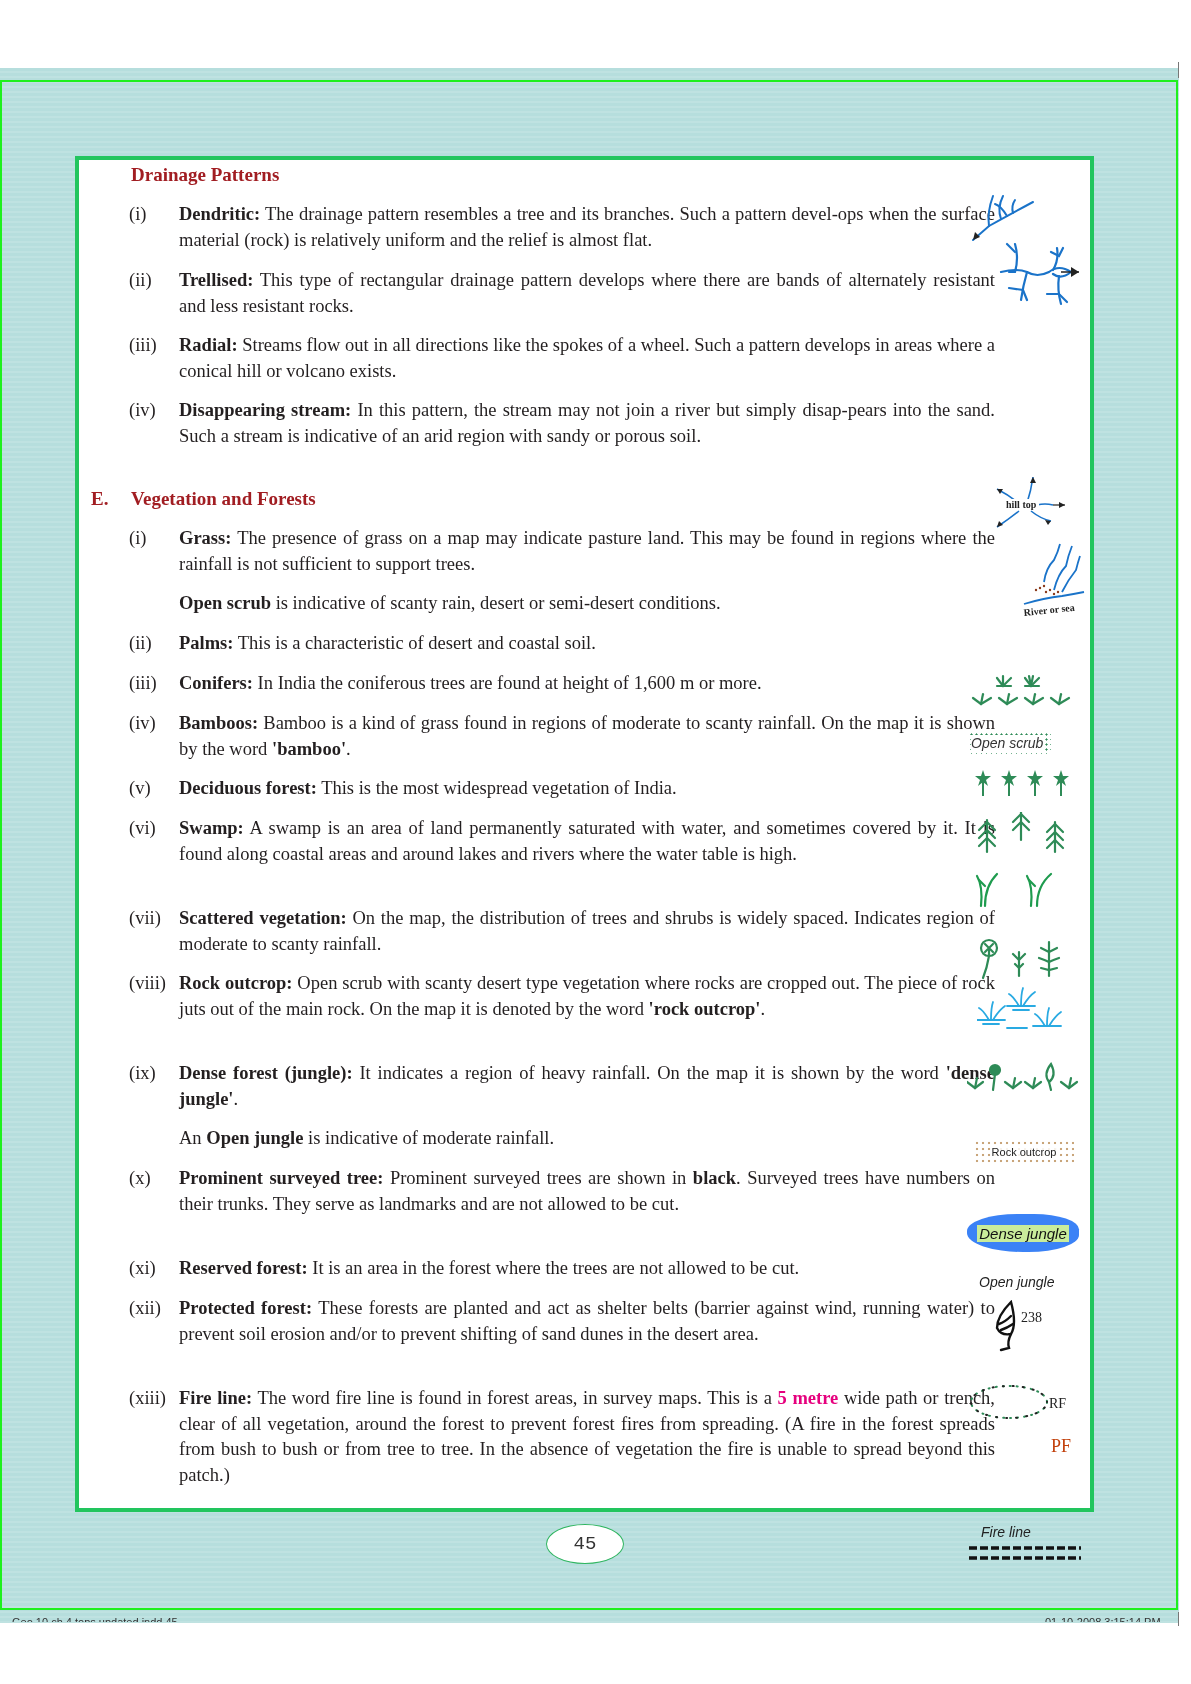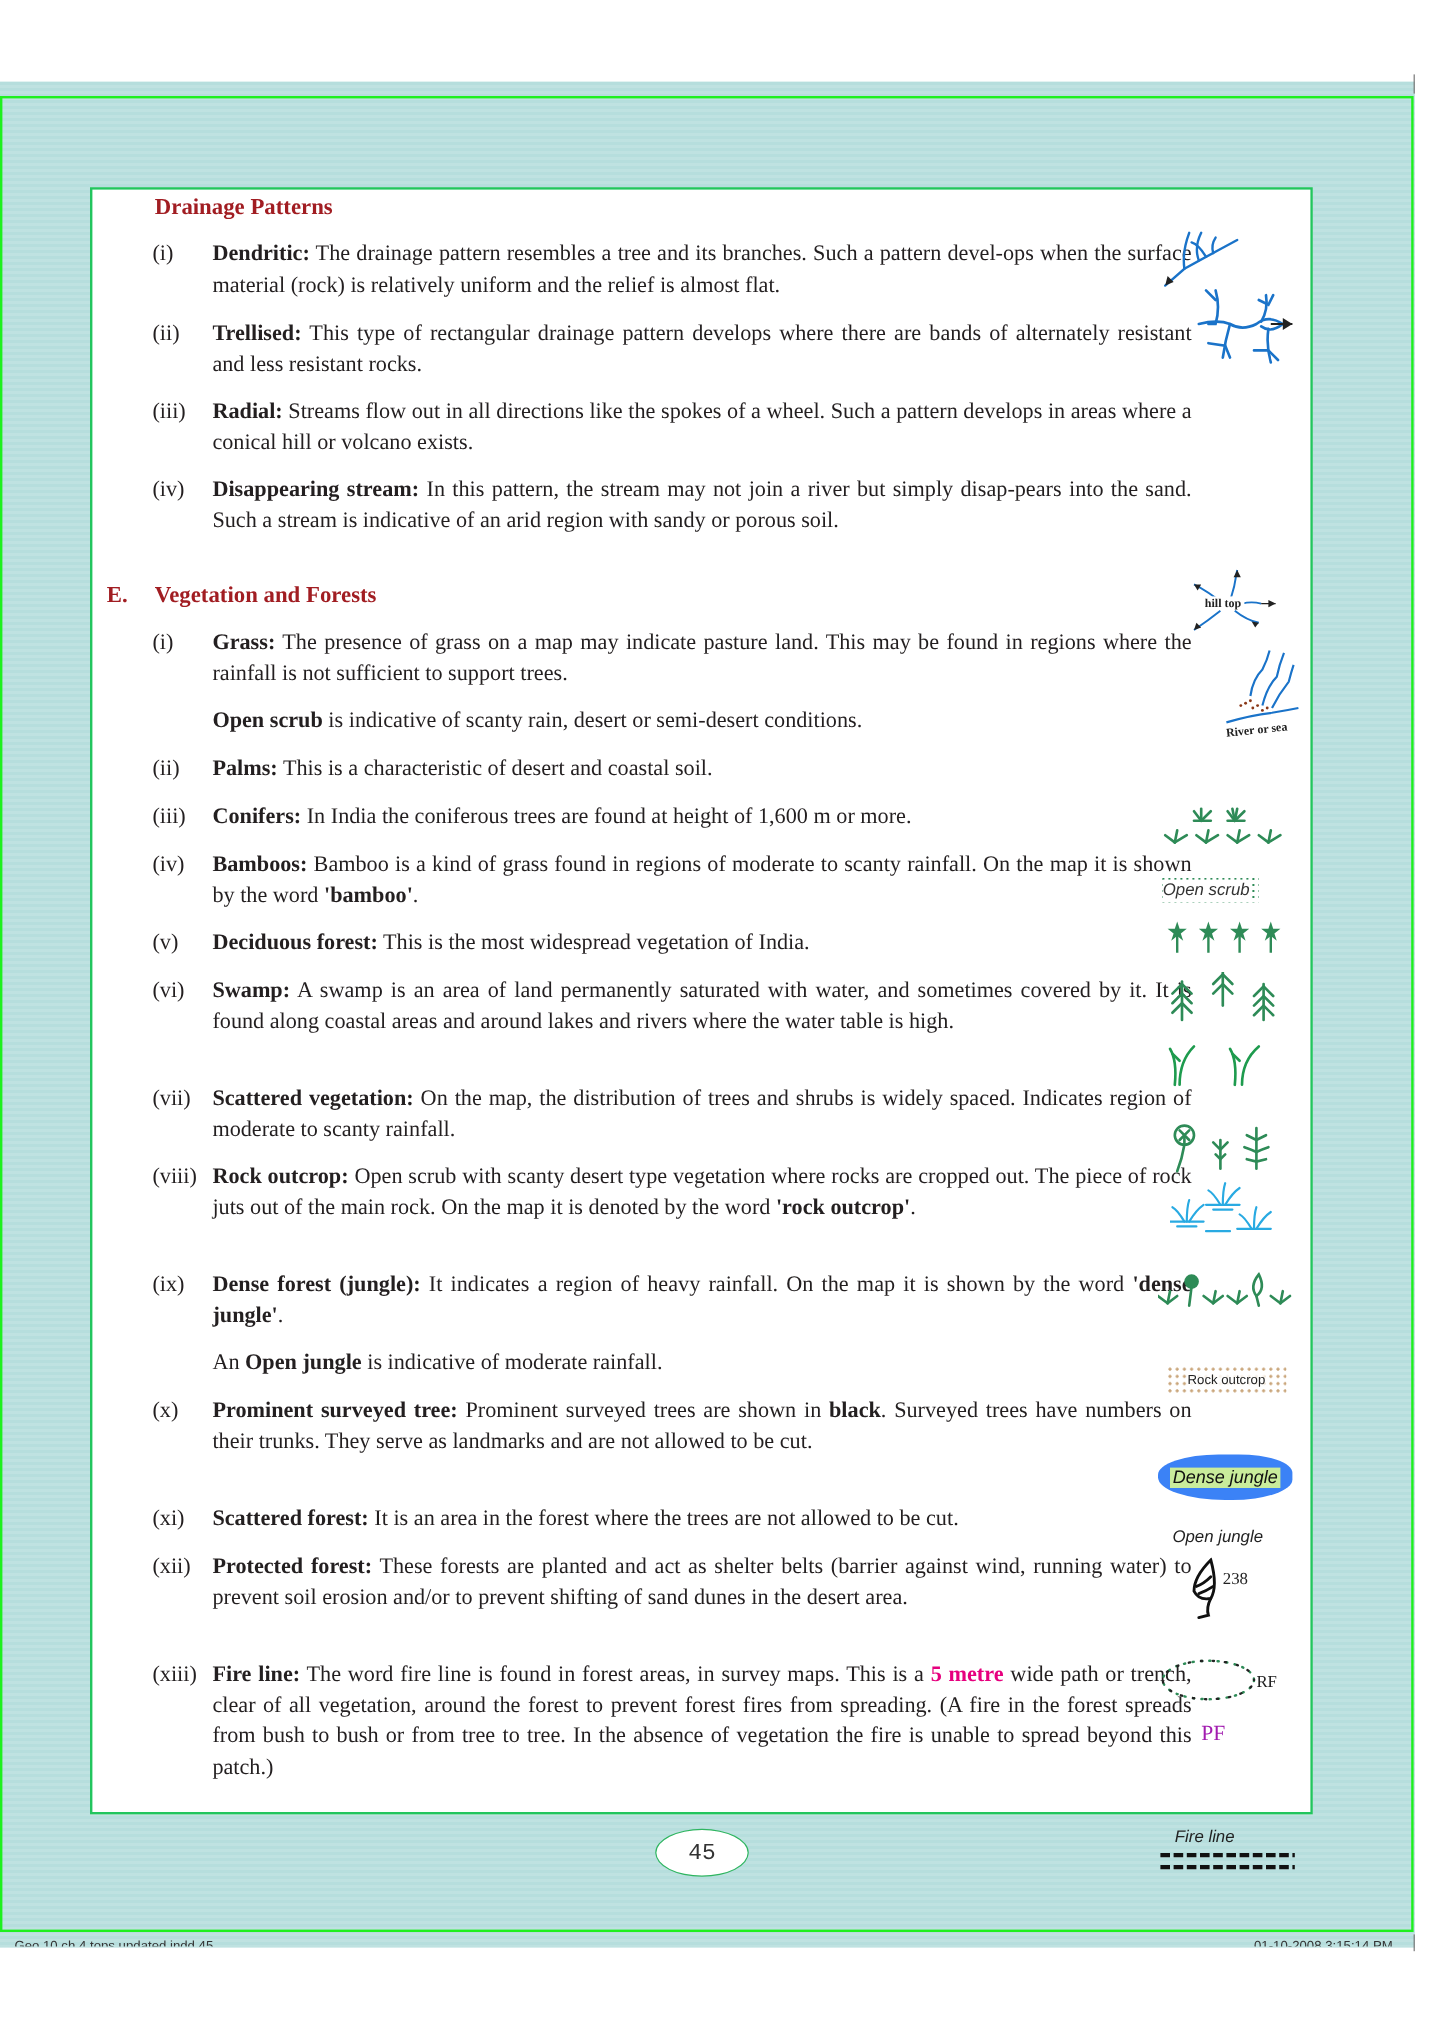--- a/index.html
+++ b/index.html
@@ -6,21 +6,21 @@
   body { width:1191px; height:1684px; background:#ffffff; position:relative; overflow:hidden;
          font-family:"Liberation Serif", serif; color:#231f20; }
   .bg { position:absolute; left:0; top:68px; width:1179px; height:1555px;
         background:
           repeating-linear-gradient(0deg, rgba(255,255,255,0.12) 0px, rgba(255,255,255,0.12) 2px, rgba(0,0,0,0) 2px, rgba(0,0,0,0) 5px),
           #b6dedd; }
   .slug-rule { position:absolute; left:1178px; top:62px; width:1px; height:16px; background:#777; }
   .slug-rule.b { top:1612px; height:14px; }
   .green-frame { position:absolute; left:0; top:80px; width:1174px; height:1526px; border:2px solid #1ef01e; }
   .panel { position:absolute; left:75px; top:156px; width:1019px; height:1356px; background:#fff;
-           border:2px solid #22c55e; box-sizing:border-box; }
+           border:4px solid #22c55e; box-sizing:border-box; }
   .h { position:absolute; color:#a11d22; font-weight:bold; font-size:19px; }
   .item { position:absolute; left:50px; width:866px; font-size:18.5px; line-height:25.5px; }
   .item .num { position:absolute; left:0; top:0; }
   .item .body { margin-left:50px; text-align:justify; }
   .item .body b { font-weight:bold; }
   .pink { color:#e6007e; font-weight:bold; }
   .sym { position:absolute; }
   .pagenum { position:absolute; left:546px; top:1524px; width:76px; height:38px; border:1.5px solid #2fb560;
              border-radius:50%; background:#fff; font-family:Liberation Mono, monospace; font-size:19px;
              display:flex; align-items:center; justify-content:center; color:#333; }
@@ -101,21 +101,21 @@
   </div>
   <div class="item" style="top:966px;">
     <div class="body"><span>An </span><b>Open jungle</b><span> is indicative of moderate rainfall.</span></div>
   </div>
   <div class="item" style="top:1006px;">
     <span class="num">(x)</span>
     <div class="body"><b>Prominent surveyed tree:</b><span> Prominent surveyed trees are shown in </span><b>black</b><span>.  Surveyed trees have numbers on their trunks. They serve as landmarks and are not allowed to be cut.</span></div>
   </div>
   <div class="item" style="top:1096px;">
     <span class="num">(xi)</span>
-    <div class="body"><b>Scattered forest:</b><span> It is an area in the forest where the trees are not allowed to be cut.</span></div>
+    <div class="body"><b>Reserved forest:</b><span> It is an area in the forest where the trees are not allowed to be cut.</span></div>
   </div>
   <div class="item" style="top:1136px;">
     <span class="num">(xii)</span>
     <div class="body"><b>Protected forest:</b><span> These forests are planted and act as shelter belts (barrier against wind, running water) to prevent soil erosion and/or to prevent shifting of sand dunes in the desert area.</span></div>
   </div>
   <div class="item" style="top:1226px;">
     <span class="num">(xiii)</span>
     <div class="body"><b>Fire line:</b><span> The word fire line is found in forest areas, in survey maps. This is a </span><span class="pink">5 metre</span><span> wide path or trench, clear of all vegetation, around the forest to prevent forest fires from spreading. (A fire in the forest spreads from bush to bush or from tree to tree. In the absence of vegetation the fire is unable to spread beyond this patch.)</span></div>
   </div>
 
@@ -370,21 +370,21 @@
     </g>
     <text x="34" y="22" font-family="Liberation Serif, serif" font-size="14" fill="#222">238</text>
   </svg>
 
   <svg class="sym" style="left:888px; top:1220px;" width="110" height="50">
     <ellipse cx="42" cy="22" rx="38" ry="16" fill="none" stroke="#2e8b57" stroke-width="2" stroke-dasharray="1 6" stroke-linecap="round"></ellipse>
     <ellipse cx="42" cy="22" rx="38" ry="16" fill="none" stroke="#222" stroke-width="2" stroke-dasharray="1 9" stroke-dashoffset="4" stroke-linecap="round"></ellipse>
     <text x="82" y="28" font-family="Liberation Serif, serif" font-size="14" fill="#222">RF</text>
   </svg>
 
-  <div class="sym" style="left:924px; top:1276px; font-size:18px; color:#a21caf;">PF</div>
+  <div class="sym" style="left:972px; top:1276px; font-size:18px; color:#c2410c;">PF</div>
 
   <div class="sym lbl-sans" style="left:902px; top:1364px; font-size:14px; color:#222;">Fire line</div>
   <svg class="sym" style="left:888px; top:1384px;" width="115" height="20">
     <g stroke="#111" stroke-width="3.5" stroke-dasharray="8 3">
       <path d="M2 4 L114 4"></path>
         <path d="M2 14 L114 14"></path>
     </g>
   </svg>
 </div>
 

